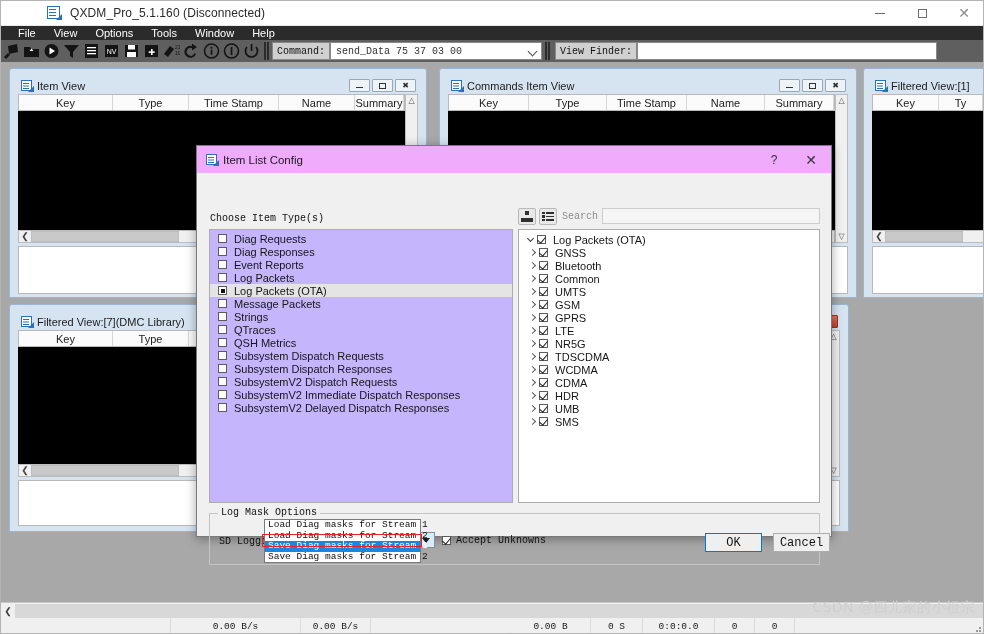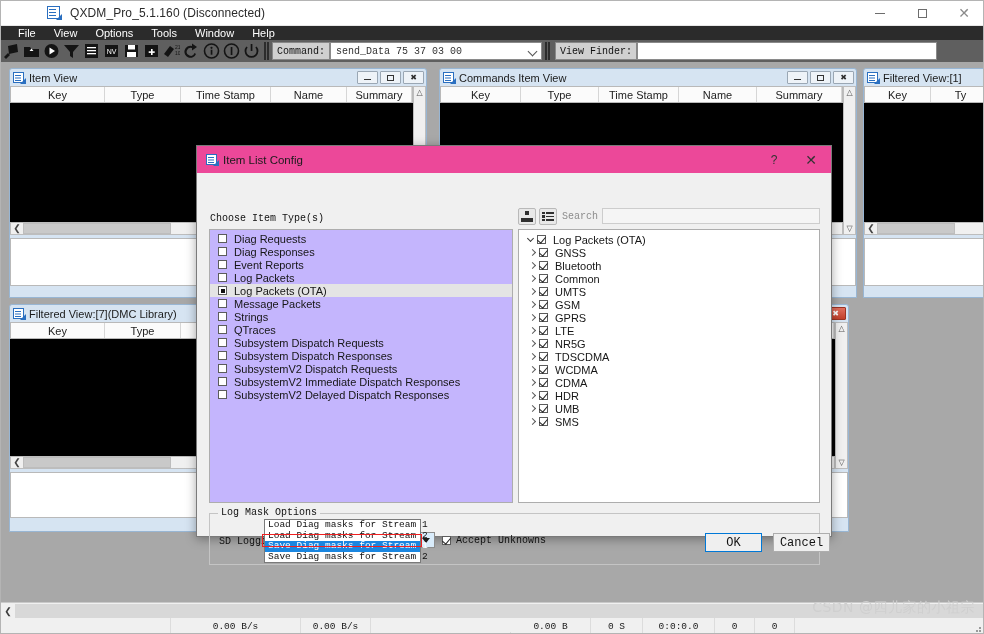--- a/index.html
+++ b/index.html
@@ -119,21 +119,21 @@
     position: absolute; left: 0; top: 61px; width: 984px; height: 545px;
     background: #a8a8a8;
     overflow: hidden;
   }
 
   .mdiwin {
     position: absolute;
     background: #d6e4f2;
     border: 1px solid #98b6d4;
     border-radius: 3px 3px 0 0;
-    padding: 0;
+    padding: 8px;
   }
   .mdiwin-title {
     height: 17px; display: flex; align-items: center;
     font-size: 11px; color: #1b1b1b; padding-left: 3px;
   }
   .mdiwin-title .qicon { width: 11px; height: 11px; border-width: 1.1px; margin-right: 5px; }
   .mdiwin-title .qicon:before { width: 6px; height: 1.1px; top: 1.5px; box-shadow: 0 2.5px 0 #2a6fc0, 0 5px 0 #2a6fc0; }
   .mdi-btns { margin-left: auto; display: flex; gap: 2px; padding-right: 2px; }
   .mdi-btn {
     width: 21px; height: 13px; border: 1px solid #9aa7b4; background: #eef3f8;
@@ -176,21 +176,21 @@
     background: #ffffff; border: 1px solid #b9b9b9;
   }
 
   
   .dialog {
     position: absolute; left: 195px; top: 144px; width: 636px; height: 392px;
     background: #f0f0f0; border: 1px solid #7a7a7a;
     box-shadow: 0 2px 10px rgba(0,0,0,0.35);
   }
   .dlg-title {
-    height: 28px; background: #ec4899; display: flex; align-items: center;
+    height: 28px; background: #f0abfc; display: flex; align-items: center;
     padding-left: 9px; border-bottom: 1px solid #f0f0f0;
   }
   .dlg-title .qicon { width: 11px; height: 11px; border-width: 1.1px; margin-right: 6px; }
   .dlg-title .qicon:before { width: 6px; height: 1.1px; top: 1.5px; box-shadow: 0 2.5px 0 #2a6fc0, 0 5px 0 #2a6fc0; }
   .dlg-title-text { font-size: 11.5px; color: #1b1b1b; }
   .dlg-title-btns { margin-left: auto; display: flex; }
   .dlg-tbtn {
     width: 34px; height: 28px; display: flex; align-items: center; justify-content: center;
     font-size: 12px; color: #333;
   }
@@ -656,20 +656,24 @@
         <div class="lrow">
             <span class="cb"></span>
             <span>Strings</span>
           </div>
         <div class="lrow">
             <span class="cb"></span>
             <span>QTraces</span>
           </div>
         <div class="lrow">
             <span class="cb"></span>
+            <span>QSH Metrics</span>
+          </div>
+        <div class="lrow">
+            <span class="cb"></span>
             <span>Subsystem Dispatch Requests</span>
           </div>
         <div class="lrow">
             <span class="cb"></span>
             <span>Subsystem Dispatch Responses</span>
           </div>
         <div class="lrow">
             <span class="cb"></span>
             <span>SubsystemV2 Dispatch Requests</span>
           </div>

